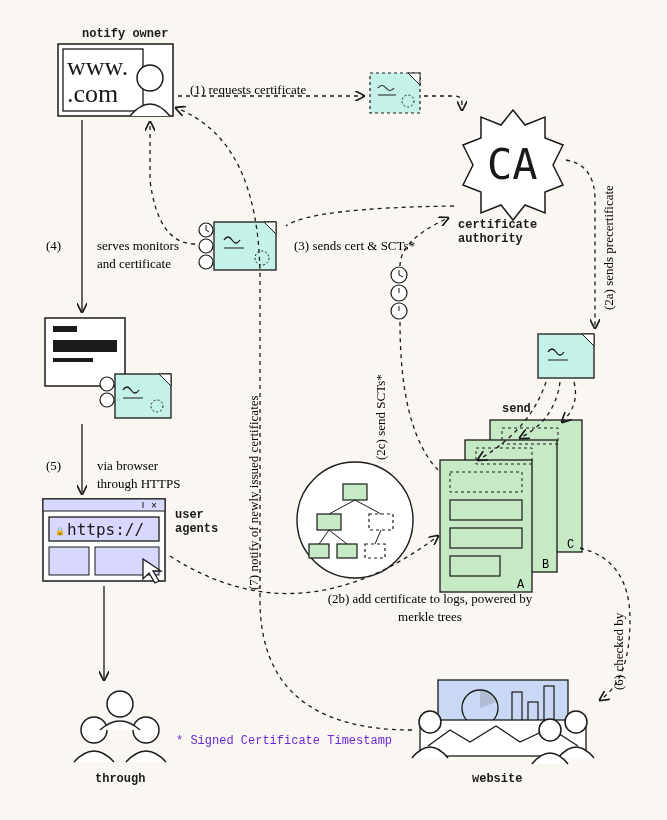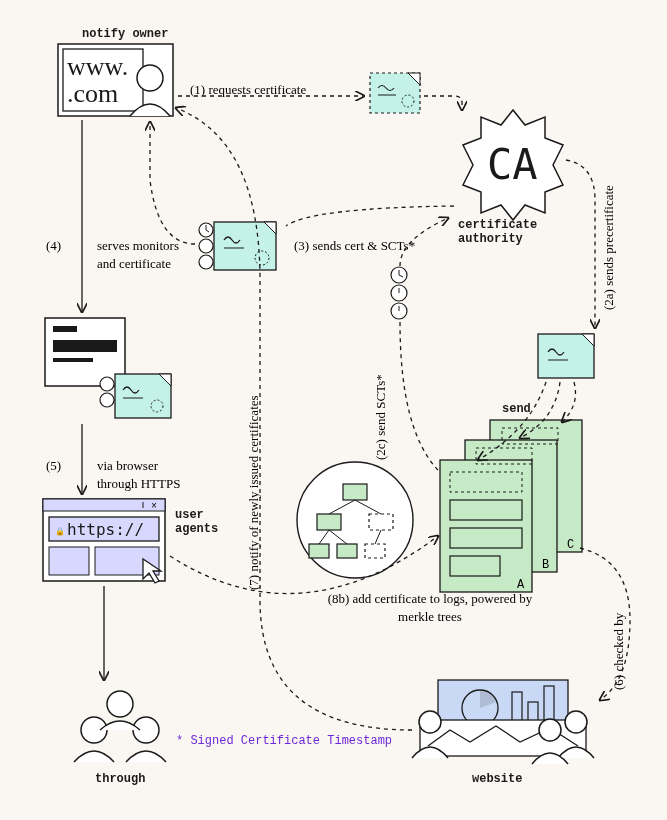--- a/index.html
+++ b/index.html
@@ -41,21 +41,21 @@
 
 <div class="node-label" style="left:82px; top:27px;">notify owner</div>
 <div class="node-label" style="left:458px; top:218px; text-align:left; width:120px;">certificate authority</div>
 <div class="node-label" style="left:502px; top:402px;">send</div>
 <div class="node-label" style="left:472px; top:772px;">website</div>
 <div class="node-label" style="left:175px; top:508px; width:60px;">user agents</div>
 <div class="node-label" style="left:95px; top:772px;">through</div>
 
 <div class="step-label" style="left:190px; top:81px;">(1) requests certificate</div>
 <div class="step-label vertical-text" style="left:600px; top:110px; height:200px;">(2a) sends precertificate</div>
-<div class="step-label" style="left:320px; top:590px; width:220px; text-align:center;">(8b) add certificate to logs, powered by merkle trees</div>
+<div class="step-label" style="left:320px; top:590px; width:220px; text-align:center;">(2b) add certificate to logs, powered by merkle trees</div>
 <div class="step-label vertical-text" style="left:372px; top:310px; height:150px;">(2c) send SCTs*</div>
 <div class="step-label" style="left:294px; top:237px;">(3) sends cert &amp; SCTs*</div>
 <div class="step-label" style="left:46px; top:237px;">(4)</div>
 <div class="step-label" style="left:97px; top:237px; width:90px;">serves monitors and certificate</div>
 <div class="step-label" style="left:46px; top:457px;">(5)</div>
 <div class="step-label" style="left:97px; top:457px; width:90px;">via browser through HTTPS</div>
 <div class="step-label vertical-text" style="left:610px; top:570px; height:120px;">(6) checked by</div>
 <div class="step-label vertical-text" style="left:245px; top:310px; height:280px;">(7) notify of newly issued certificates</div>
 
 <div class="footnote" style="left:176px; top:734px;">* Signed Certificate Timestamp</div>

